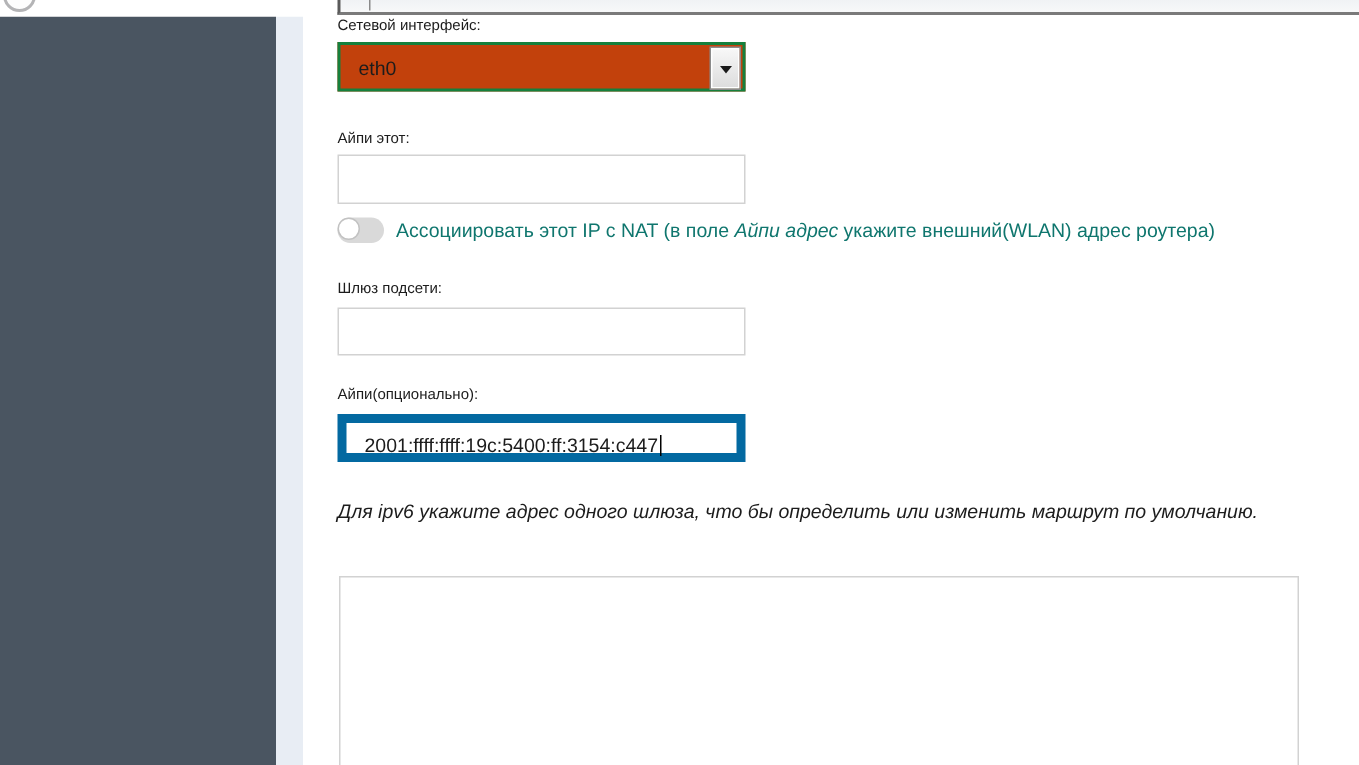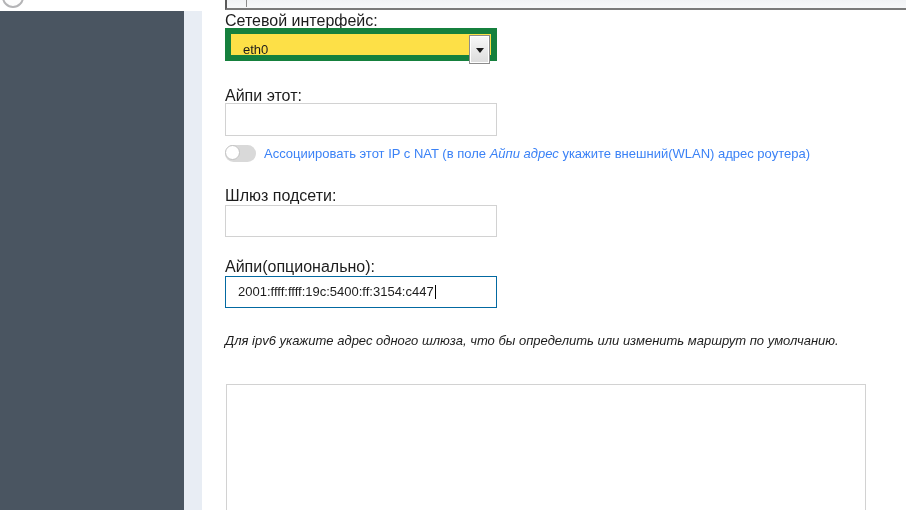--- a/index.html
+++ b/index.html
@@ -58,41 +58,41 @@
 
   
   .content {
     position: absolute; left: 202px; top: 11px;
     width: 704px; height: 499px;
     background: #ffffff;
     overflow: hidden;
   }
   .form-label {
     position: absolute;
-    font-size: 16px;
+    font-size: 10px;
     color: #1c1c1c;
     white-space: nowrap;
   }
   .text-input {
     position: absolute;
     border: 1px solid #d2d2d2;
     background: #ffffff;
     font-family: "Liberation Sans", sans-serif;
     font-size: 13px;
     color: #2a2a2a;
     padding-left: 12px;
     outline: none;
   }
 
   
   .select-box {
     position: absolute; left: 23px; top: 17px;
     width: 272px; height: 33px;
-    border: 6px solid #15803d;
-    background: #fde047;
+    border: 2px solid #15803d;
+    background: #c2410c;
     cursor: default;
   }
   .select-value {
     position: absolute; left: 12px; top: 0;
     line-height: 31px;
     font-size: 13px; color: #1c1c1c;
   }
   .select-arrow-btn {
     position: absolute; right: 1px; top: 1px;
     width: 21px; height: 29px;
@@ -124,28 +124,28 @@
     margin-right: 8px;
     cursor: pointer;
   }
   .toggle-knob {
     position: absolute; left: 0; top: 0;
     width: 15px; height: 15px;
     border: 1px solid #c2c2c2;
     border-radius: 50%;
     background: #ffffff;
   }
-  .toggle-label { font-size: 13px; color: #3b82f6; }
+  .toggle-label { font-size: 13px; color: #0f766e; }
   .toggle-label .it { font-style: italic; }
 
   
   .gw-box {
     position: absolute; left: 23px; top: 265px;
     width: 272px; height: 32px;
-    border: 1px solid #0369a1;
+    border: 6px solid #0369a1;
     background: #ffffff;
     cursor: text;
   }
   .gw-text {
     position: absolute; left: 12px; top: 0;
     line-height: 30px;
     font-size: 13px; color: #1c1c1c;
     white-space: nowrap;
   }
   .caret {

